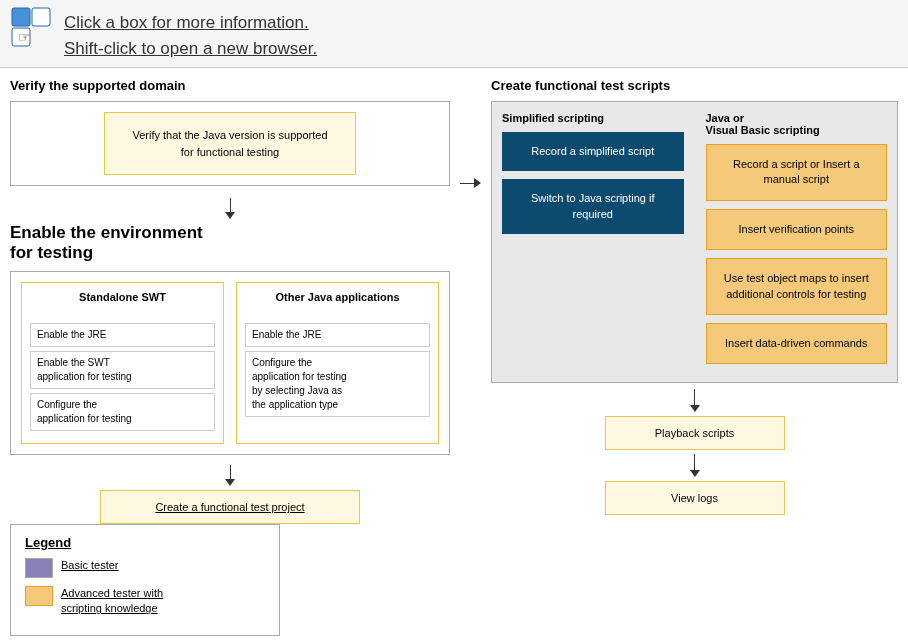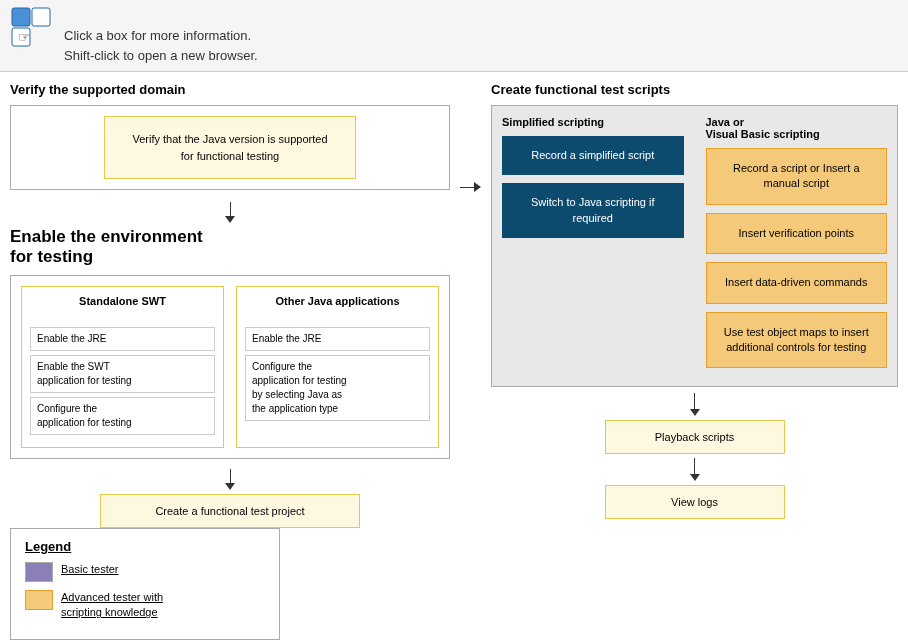--- a/index.html
+++ b/index.html
@@ -20,24 +20,25 @@
       border-bottom: 1px solid #ccc;
       background: #f5f5f5;
     }
     .top-bar-icon {
       width: 44px;
       height: 44px;
       margin-right: 10px;
       flex-shrink: 0;
     }
     .top-bar-text {
-      font-size: 13px;
+      font-size: 17px;
       color: #333;
       line-height: 1.5;
-      margin-top: 20px;
+      margin-top: 4px;
+      text-decoration: underline;
     }
 
     
     .main {
       display: flex;
       padding: 10px 10px;
       gap: 10px;
     }
 
     
@@ -112,20 +113,21 @@
     }
 
     .create-project-box {
       background: #fff8e1;
       border: 1.5px solid #e6c84a;
       padding: 10px;
       text-align: center;
       font-size: 11px;
       width: 260px;
       margin: 0 auto;
+      text-decoration: underline;
     }
 
     
     .legend {
       border: 1px solid #aaa;
       padding: 10px 14px;
       width: 270px;
       text-decoration: underline;
     }
     .legend-title {
@@ -365,26 +367,26 @@
           <div>Java or</div>
           <div>Visual Basic scripting</div>
         </div>
 
         <div class="orange-box">Record a script or
 Insert a manual script</div>
 
         <div class="orange-box">Insert
 verification points</div>
 
-        <div class="orange-box">Insert data-driven
-commands</div>
-
         <div class="orange-box">Use test object maps
 to insert additional
 controls for testing</div>
+
+        <div class="orange-box">Insert data-driven
+commands</div>
       </div>
 
     </div>
 
     <div class="bottom-right">
       <div style="width:1px; height:16px; background:#333; margin:0 auto;"></div>
       <div class="triangle-down" style="margin-bottom:4px;"></div>
       <div class="playback-box">Playback scripts</div>
       <div style="width:1px; height:16px; background:#333; margin:0 auto;"></div>
       <div class="triangle-down" style="margin-bottom:4px;"></div>

